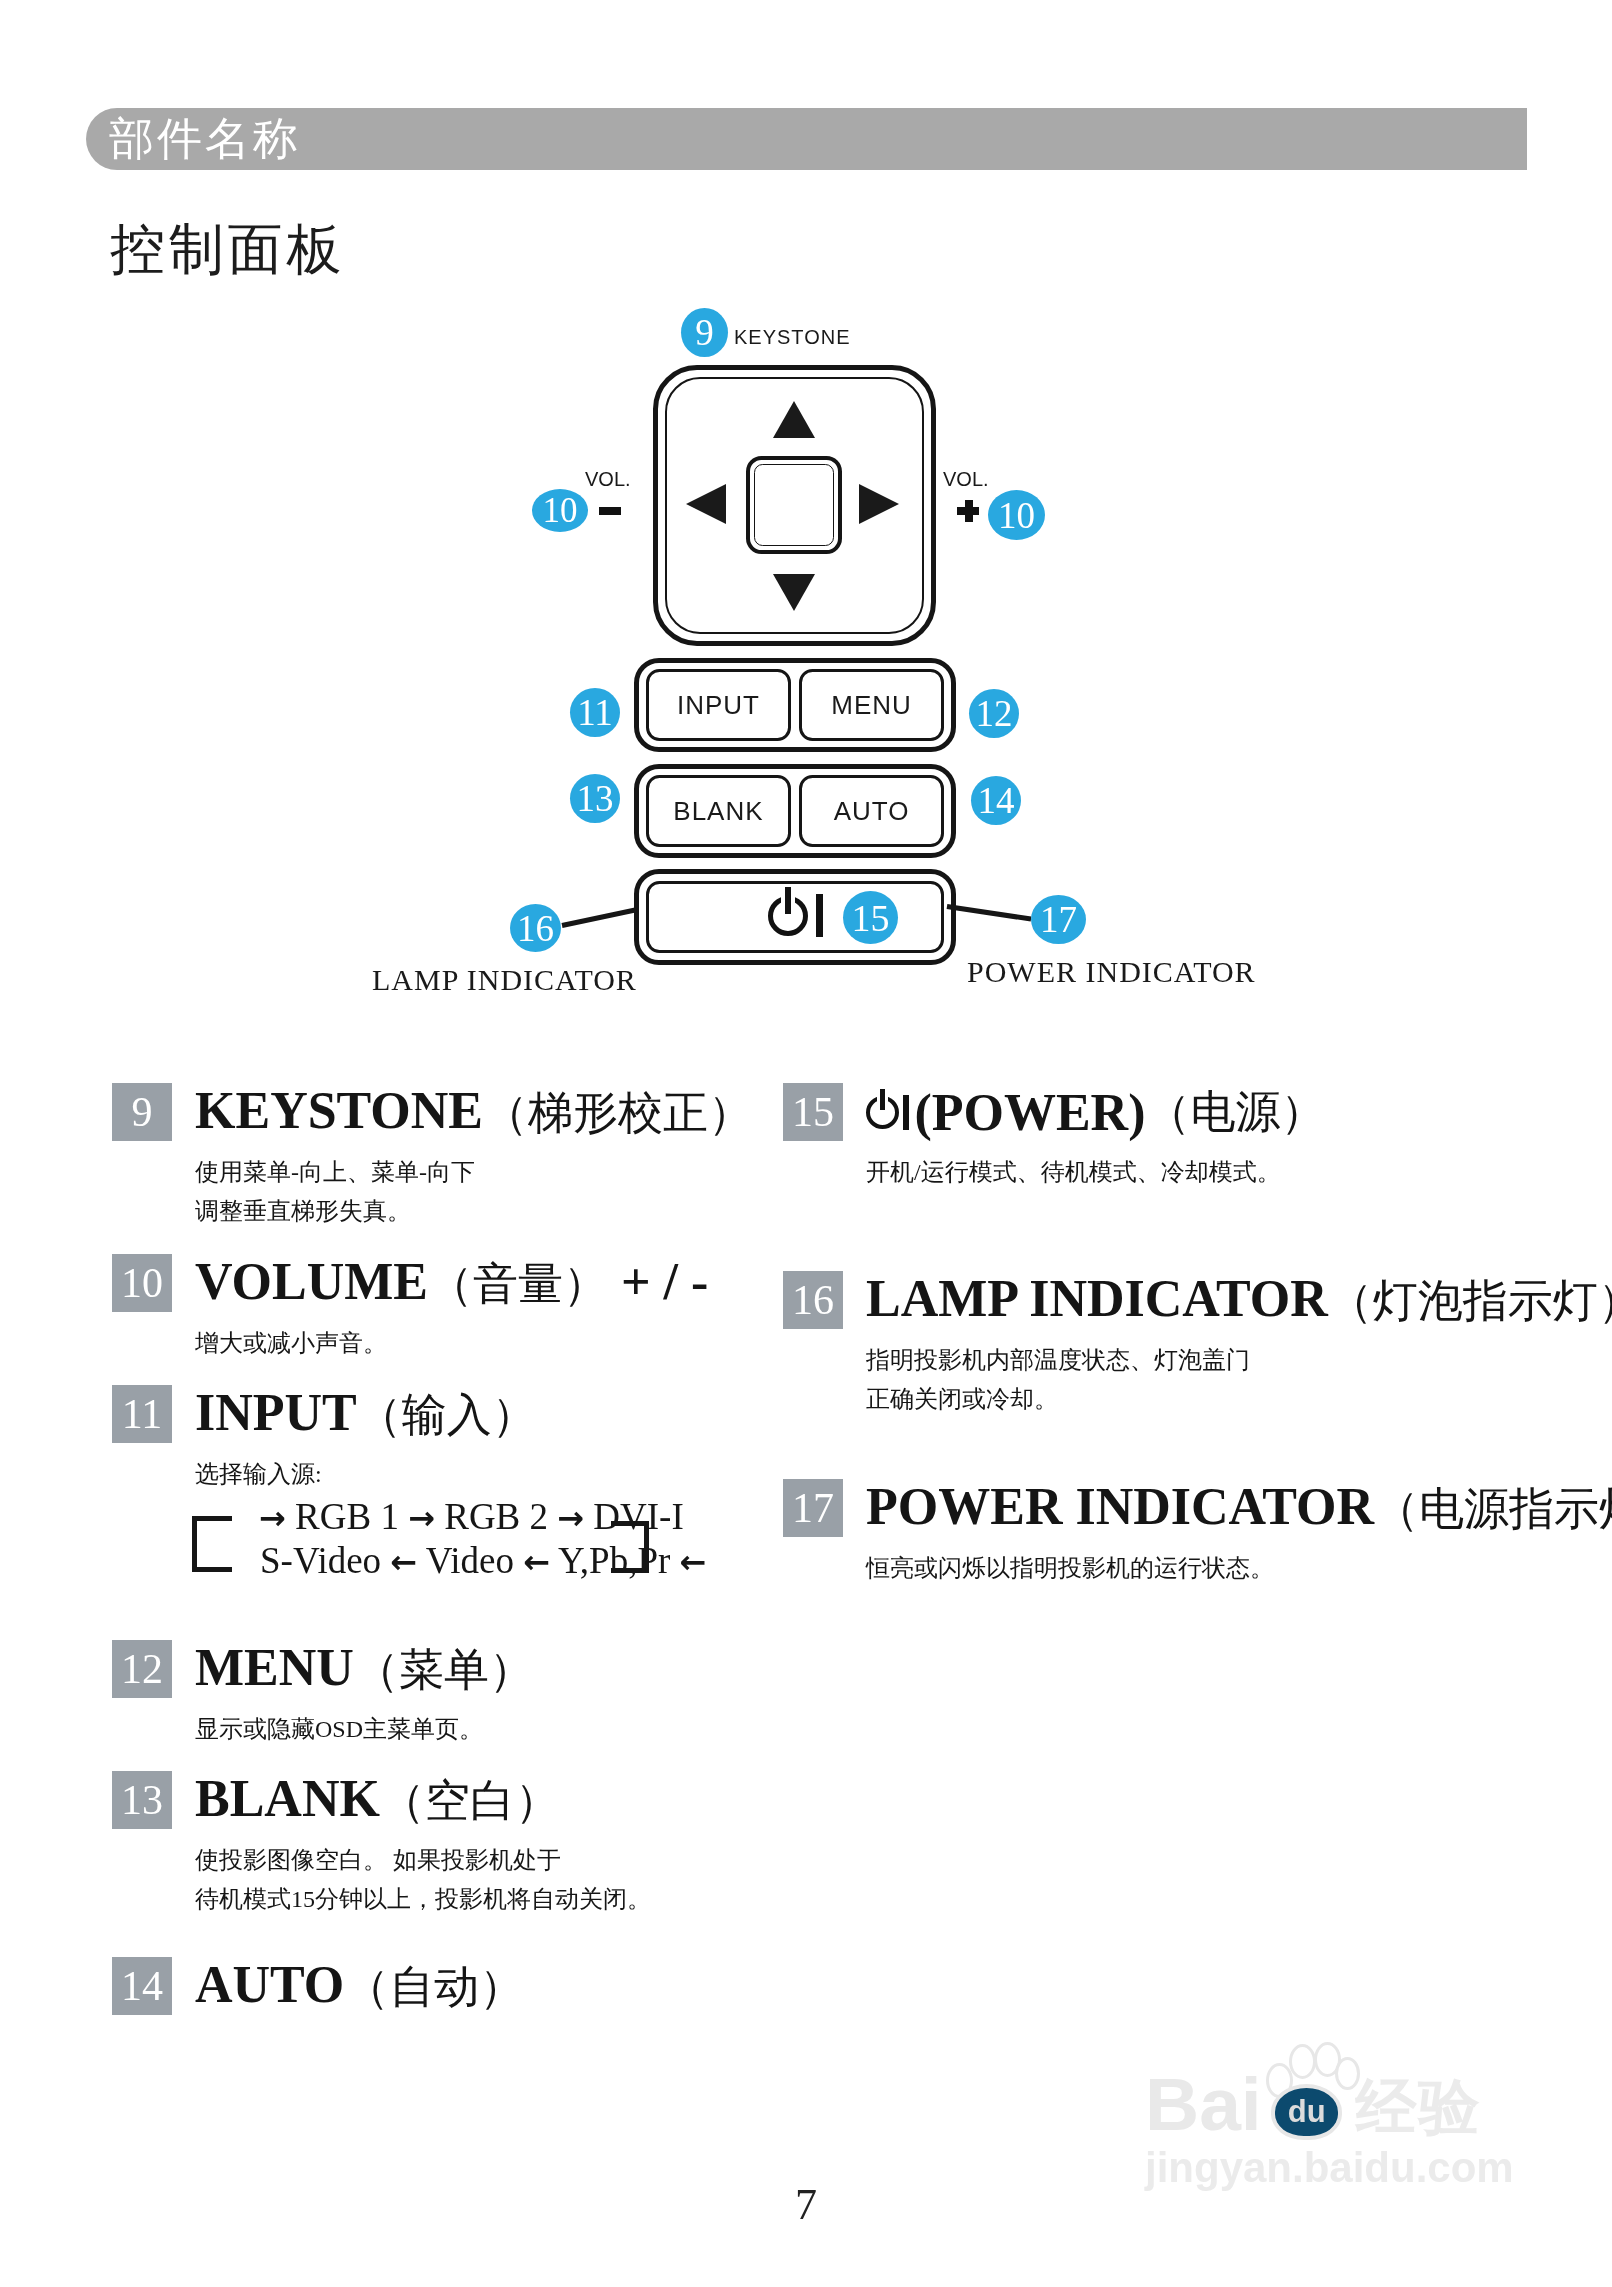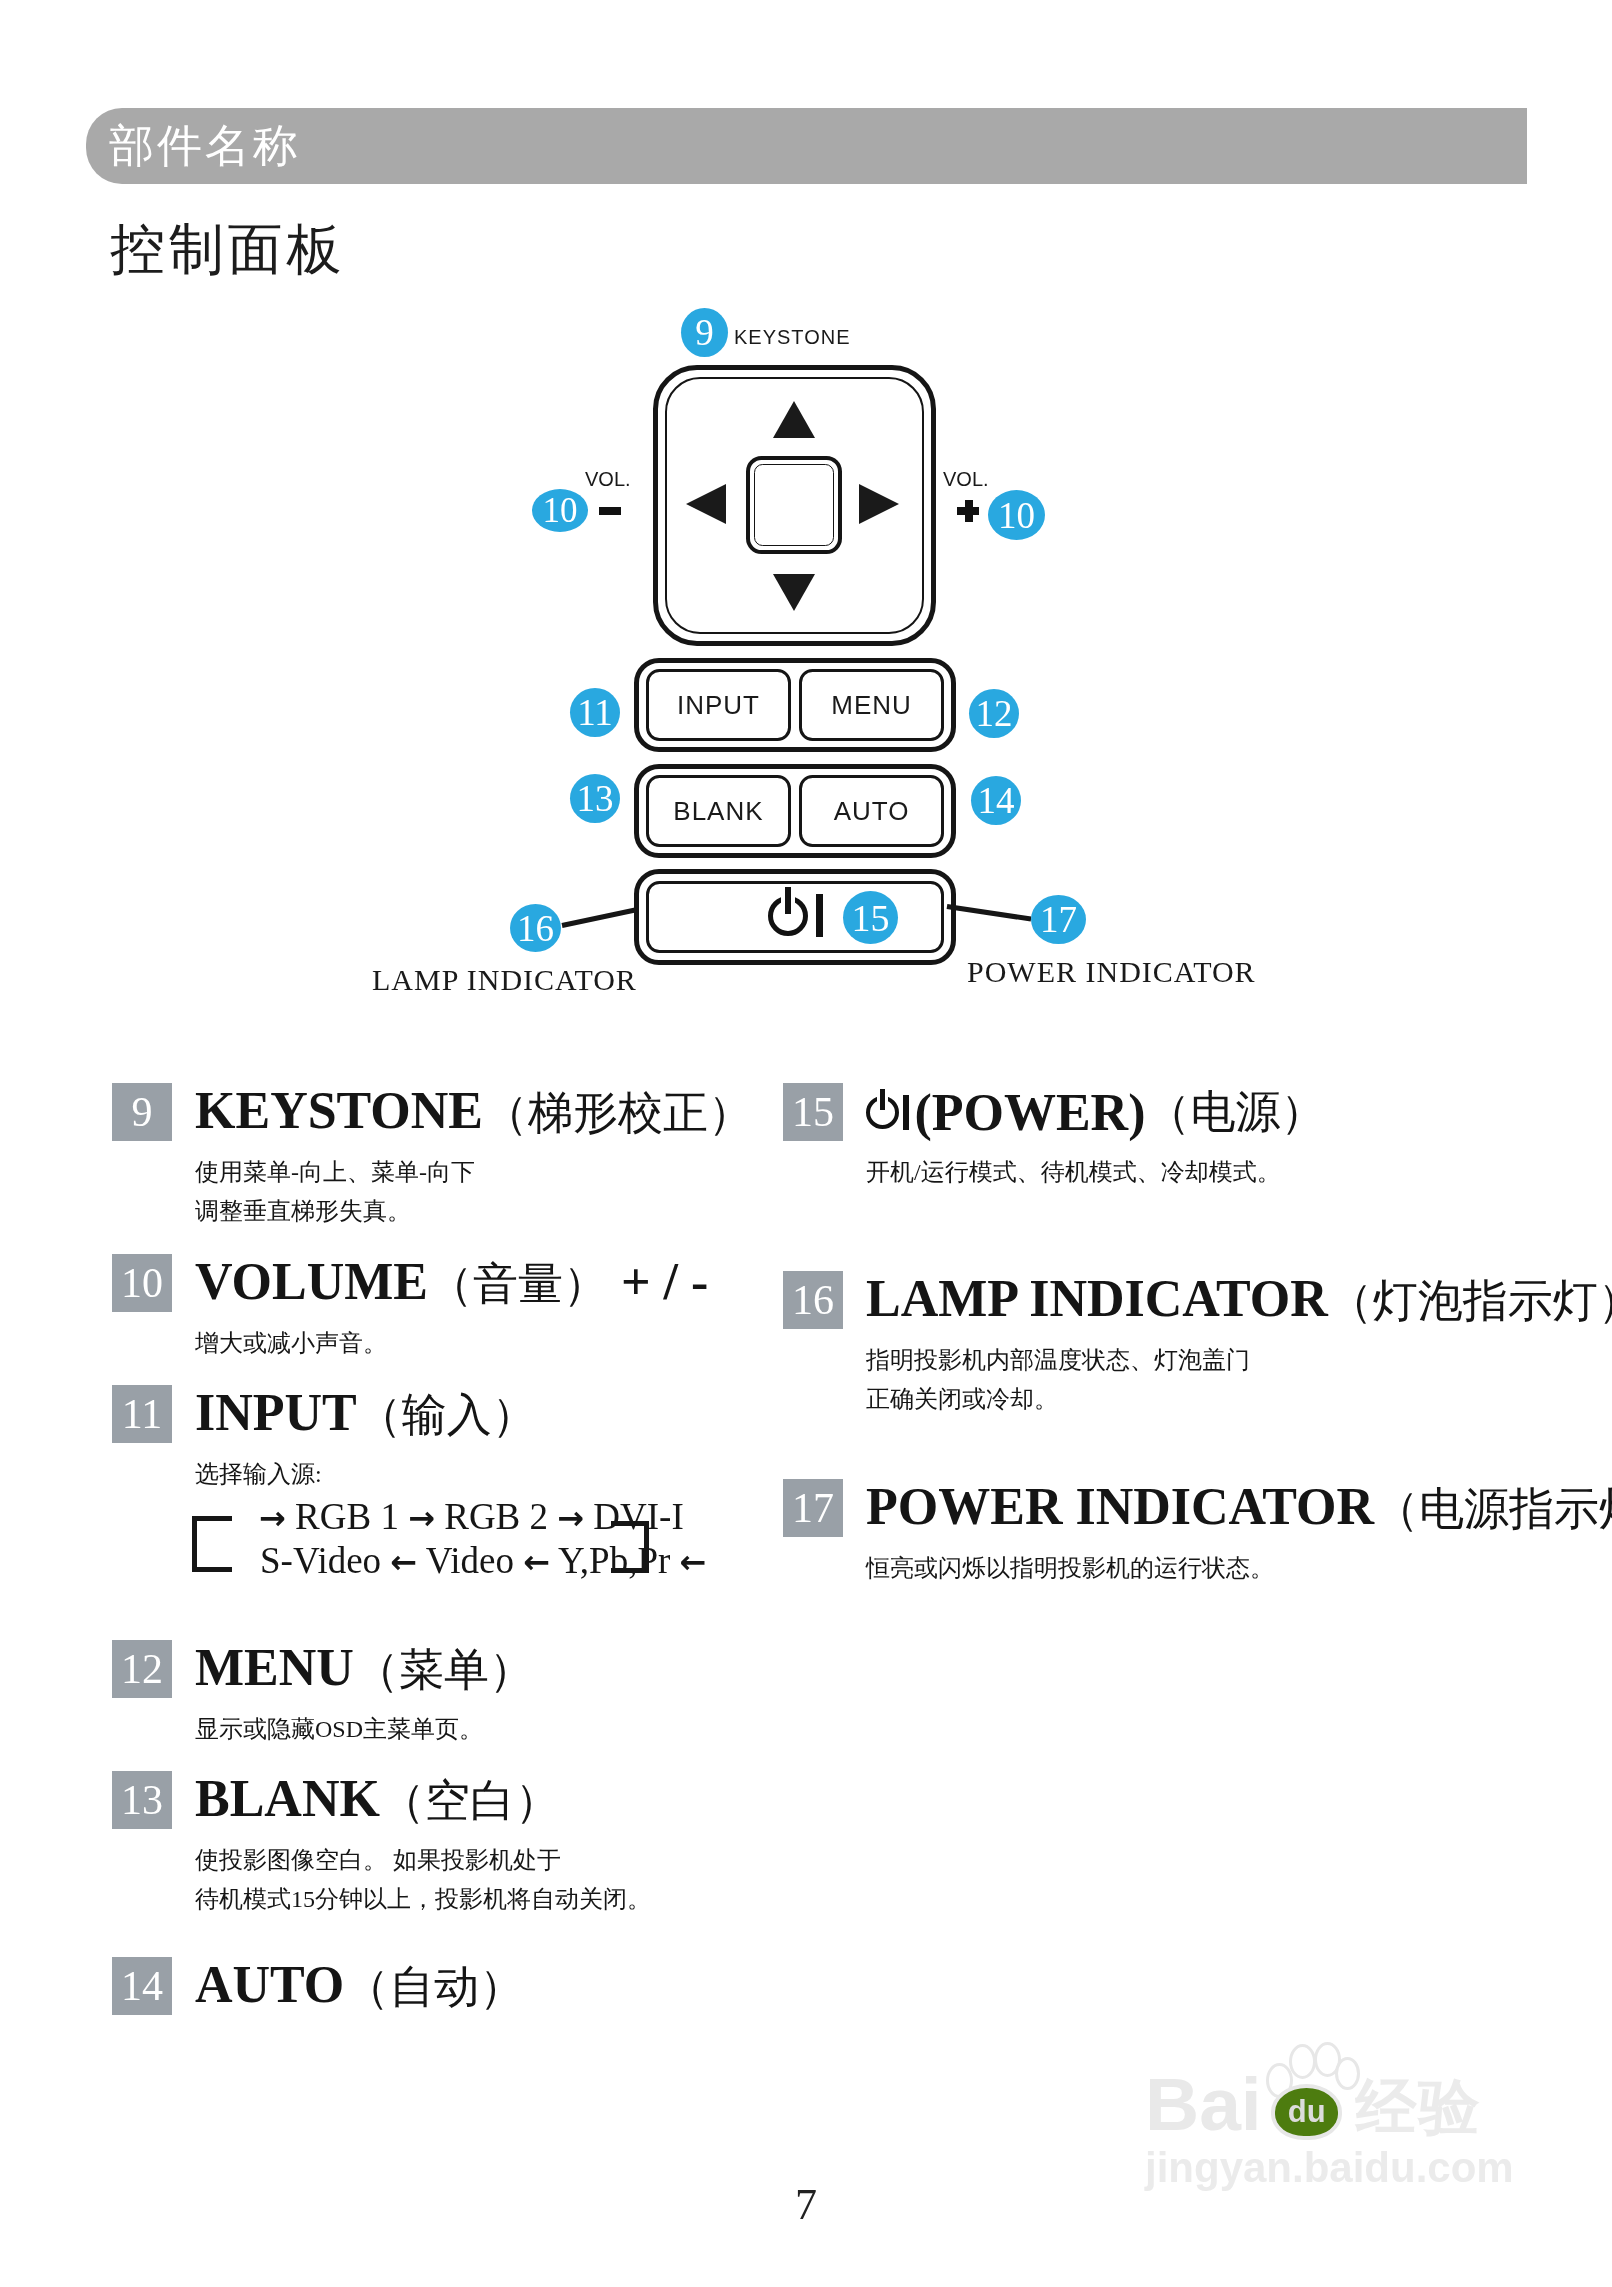--- a/index.html
+++ b/index.html
@@ -5,21 +5,21 @@
   html,body{margin:0;padding:0;background:#f2f2f2;}
   .page{
     position:relative; width:1612px; height:2287px; margin:0 auto;
     background:#ffffff; overflow:hidden;
     font-family:"Liberation Serif", serif; color:#111;
   }
   .abs{position:absolute;}
 
   
   .header-bar{
-    left:86px; top:108px; width:1441px; height:76px;
+    left:86px; top:108px; width:1441px; height:62px;
     background:#a9a9a9; border-radius:36px 0 0 36px;
     display:flex; align-items:center;
   }
   .header-bar .t{
     margin-left:23px; color:#ffffff; font-size:45px; letter-spacing:2.9px;
     font-family:"Liberation Serif", serif; font-weight:400;
   }
   .page-title{ left:110px; top:213px; font-size:55px; letter-spacing:3.8px; color:#1c1c1c;}
 
   
@@ -86,21 +86,21 @@
   .bracket-r{ width:38px; height:52px; border-right:5.8px solid #161616;
     border-top:5.8px solid #161616; border-bottom:5.8px solid #161616; box-sizing:border-box;}
 
   
   .page-num{ left:0; right:0; top:2179px; text-align:center; font-size:44px; color:#222;}
   .watermark{ left:1145px; top:2042px; color:#e7e7e7;}
   .wm-row1{ display:flex; align-items:flex-end;}
   .wm-bai{ font-family:"Liberation Sans", sans-serif; font-weight:bold; font-size:75px; line-height:67px; color:#e9e9e9;}
   .paw{ position:relative; width:92px; height:96px; margin-left:1.9px;}
   .paw .pad{ position:absolute; left:7.7px; top:42px; width:63px; height:48px;
-    background:#4d7c0f; border:4.8px solid #e7e7e7; border-radius:50% 50% 46% 46%;
+    background:#0c4a6e; border:4.8px solid #e7e7e7; border-radius:50% 50% 46% 46%;
     display:flex; align-items:center; justify-content:center;
     font-family:"Liberation Sans", sans-serif; font-weight:bold; font-size:31px; color:#dcdcdc;}
   .paw .toe{ position:absolute; width:21px; height:29px; background:#fff;
     border:3.8px solid #e7e7e7; border-radius:50%;}
   .wm-cn{ font-family:"Liberation Sans", sans-serif; font-weight:bold; font-size:61px; line-height:61px; color:#ebebeb; letter-spacing:1.9px;}
   .wm-url{ margin-top:5.8px; font-family:"Liberation Sans", sans-serif; font-weight:bold; font-size:42px; color:#ebebeb;}
 </style>
 </head>
 <body>
 

